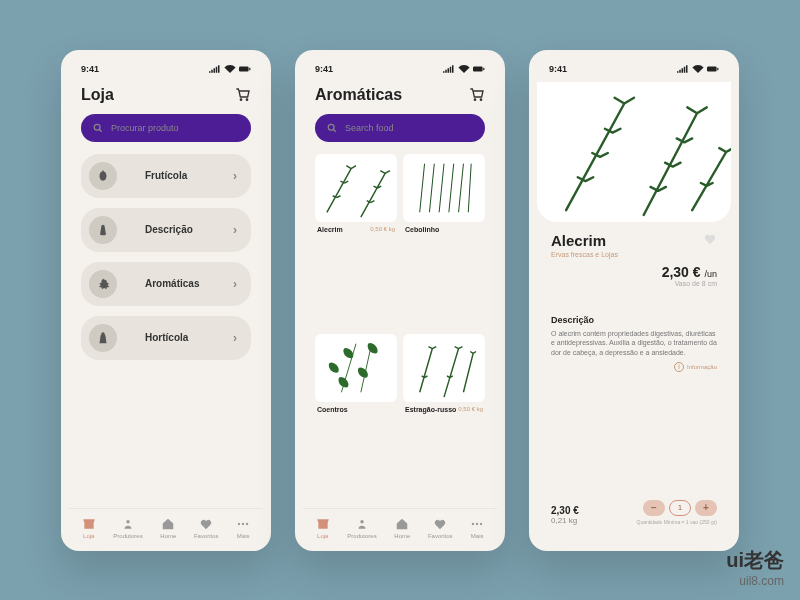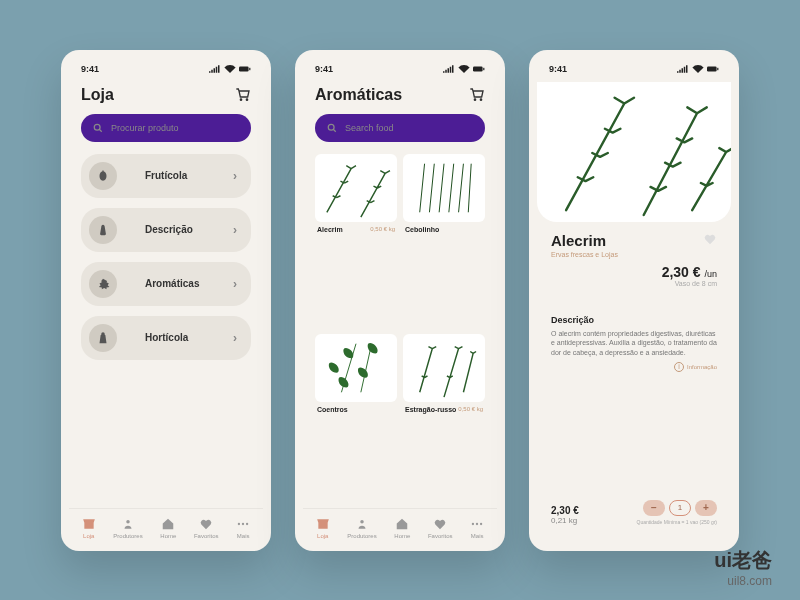--- a/index.html
+++ b/index.html
@@ -47,21 +47,21 @@
 .d-info{text-align:right;font-size:6px;color:#c49a7a;margin-top:4px;display:flex;justify-content:flex-end;align-items:center;gap:3px}
 .d-info-icon{width:10px;height:10px;border:1px solid #c49a7a;border-radius:50%;display:inline-flex;align-items:center;justify-content:center;font-size:7px}
 .d-footer{margin-top:auto;display:flex;justify-content:space-between;align-items:flex-end;padding-bottom:8px}
 .d-tot{font-size:10px;font-weight:700;color:#222}
 .d-wt{font-size:8px;color:#888}
 .qty{display:flex;flex-direction:column;align-items:flex-end;gap:3px}
 .qty-ctrl{display:flex;gap:4px;align-items:center}
 .qbtn{width:22px;height:16px;border-radius:10px;background:#e5c4b5;display:flex;align-items:center;justify-content:center;font-size:10px;color:#a06850;font-weight:700}
 .qval{width:22px;height:16px;border-radius:10px;border:1px solid #d4917a;display:flex;align-items:center;justify-content:center;font-size:8px;color:#a06850}
 .qnote{font-size:5px;color:#aaa}
-.watermark{position:absolute;bottom:12px;right:28px;text-align:right;color:#333}
+.watermark{position:absolute;bottom:12px;right:16px;text-align:right;color:#333}
 .wm-cn{font-size:20px;font-weight:700}
 .wm-url{font-size:12px;color:#666}
 </style>
 </head>
 <body>
 
 <div class="phone">
   <div class="statusbar">
     <span>9:41</span>
     <div class="sb-icons">

